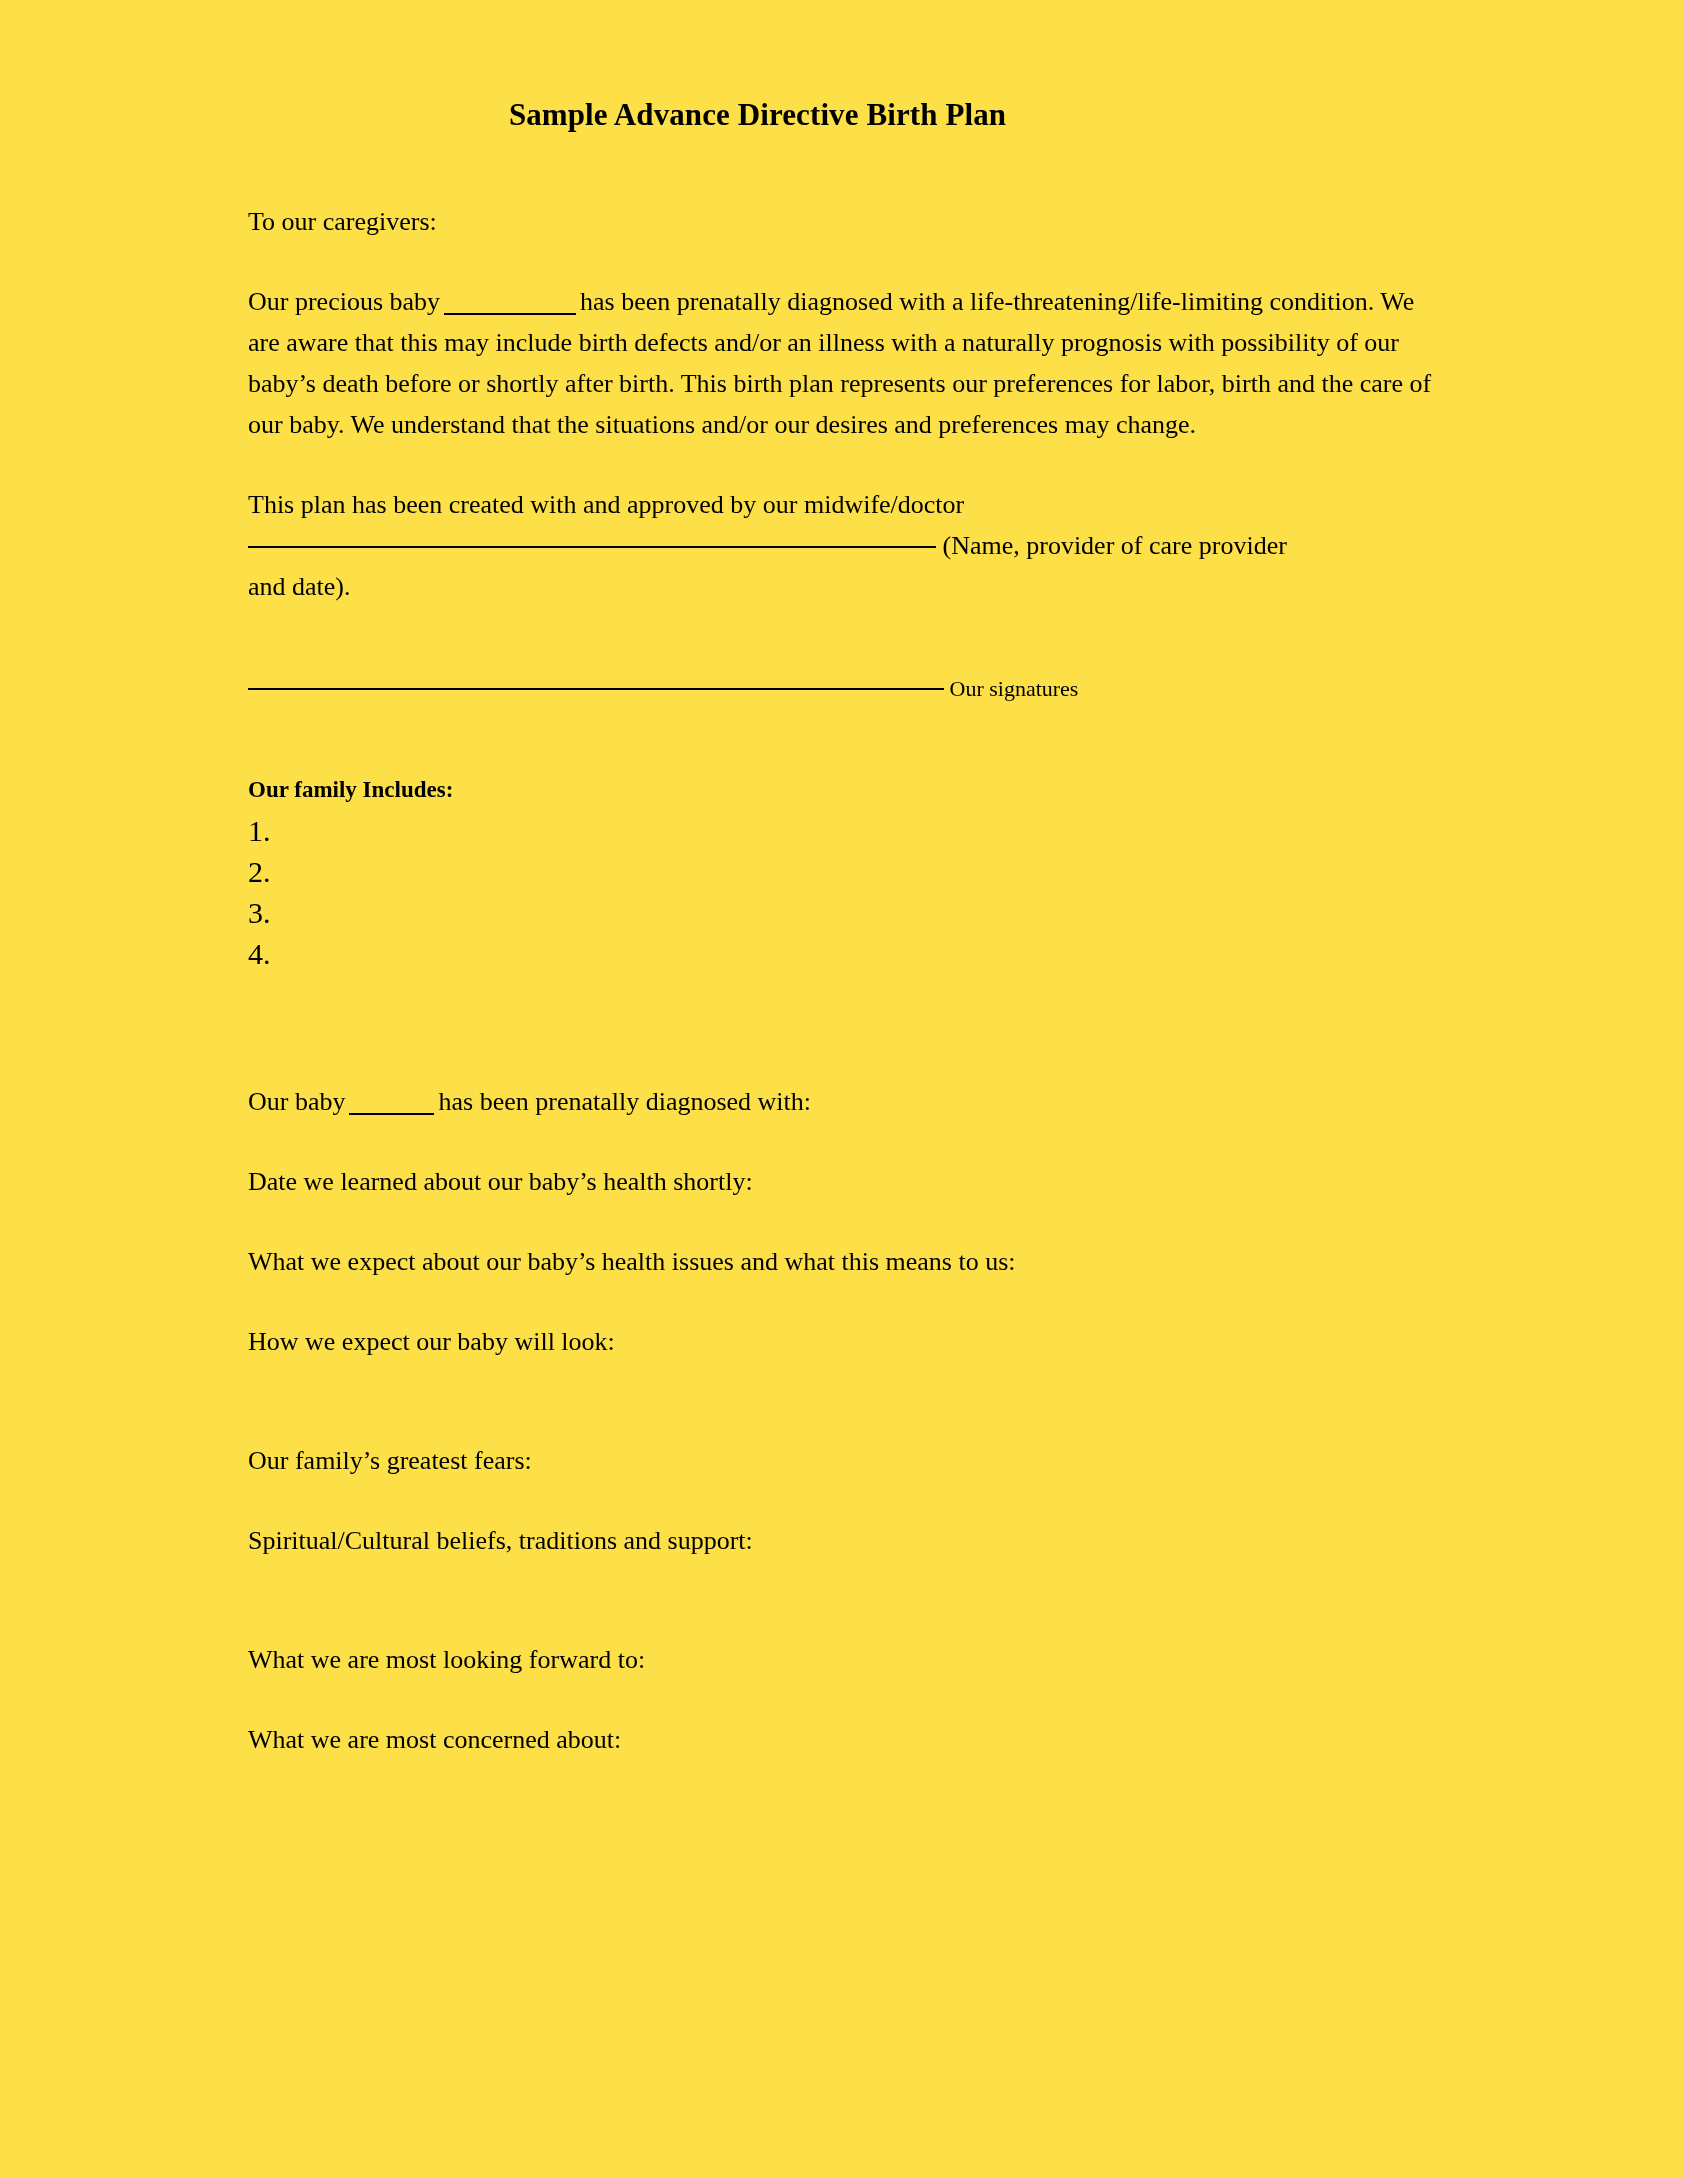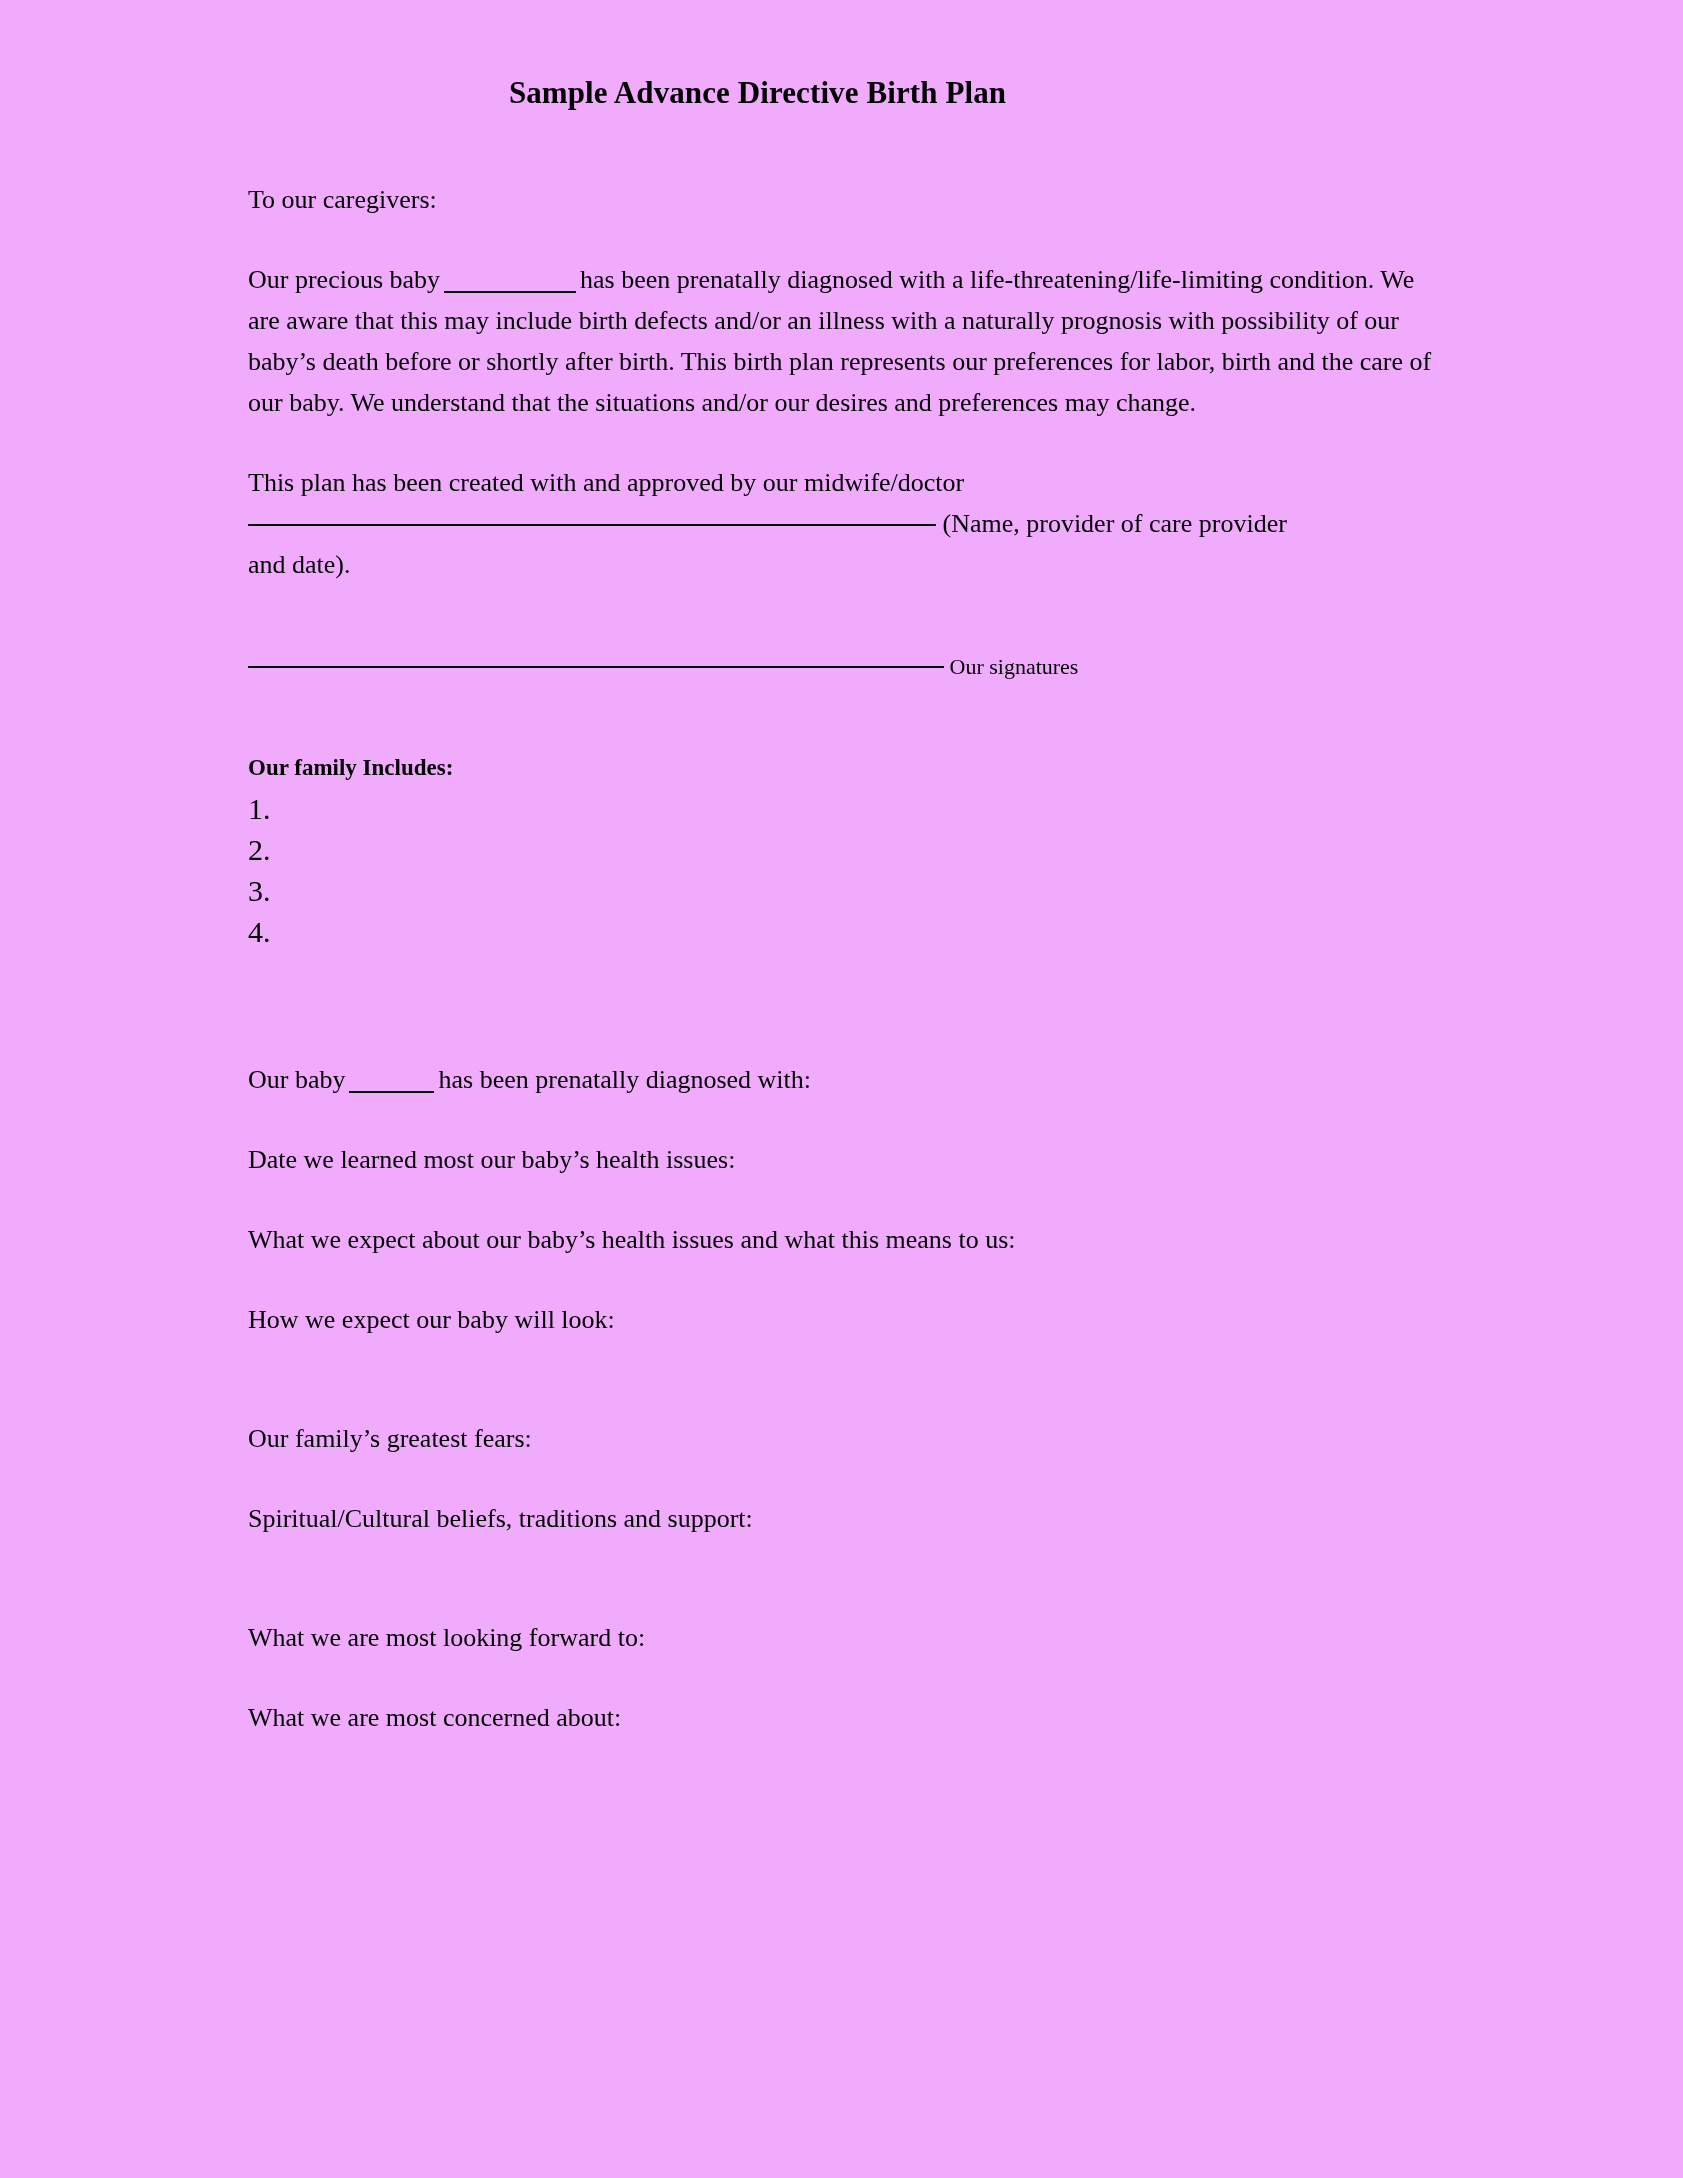--- a/index.html
+++ b/index.html
@@ -13,23 +13,23 @@
     height: 2178px;
     font-family: "Liberation Serif", "DejaVu Serif", serif;
     color: #000000;
     -webkit-font-smoothing: antialiased;
   }
 
   .page {
     position: relative;
     width: 1683px;
     height: 2178px;
-    background: #f0abfc;
+    background: #fde047;
     box-sizing: border-box;
-    padding: 75px 248px 0 248px;
+    padding: 97px 248px 0 248px;
   }
 
   .doc-title {
     text-align: center;
     font-weight: bold;
     font-size: 31px;
     line-height: 1.18;
     margin: 0 0 0 0;
     padding-right: 168px;
     letter-spacing: 0.1px;
@@ -130,21 +130,21 @@
     <li>3.</li>
     <li>4.</li>
   </ul>
 
   <div class="gap-big"></div>
 
   <p class="body"><span>Our baby</span><span class="blank blank-short"></span><span>has been prenatally diagnosed with:</span></p>
 
   <div class="gap-para"></div>
 
-  <p class="body">Date we learned most our baby’s health issues:</p>
+  <p class="body">Date we learned about our baby’s health shortly:</p>
 
   <div class="gap-para"></div>
 
   <p class="body">What we expect about our baby’s health issues and what this means to us:</p>
 
   <div class="gap-para"></div>
 
   <p class="body">How we expect our baby will look:</p>
 
   <div class="gap-para"></div>

